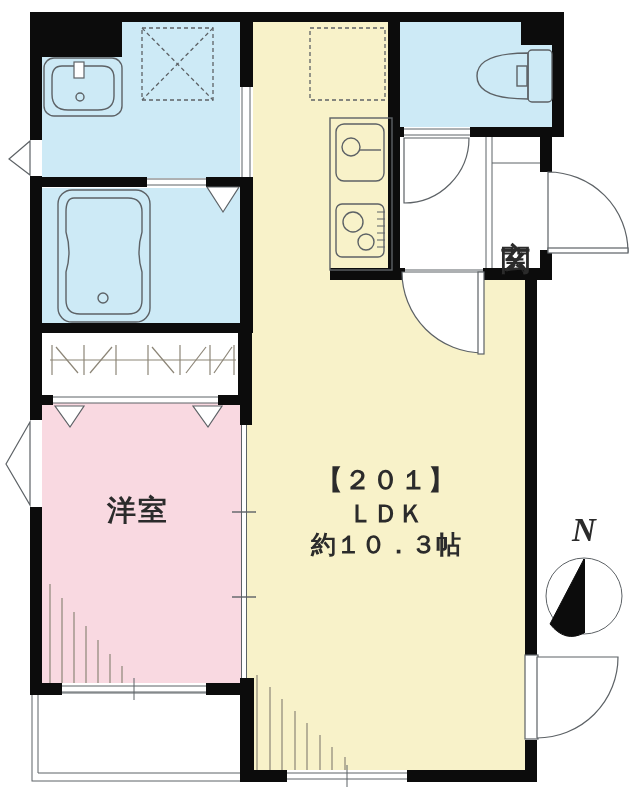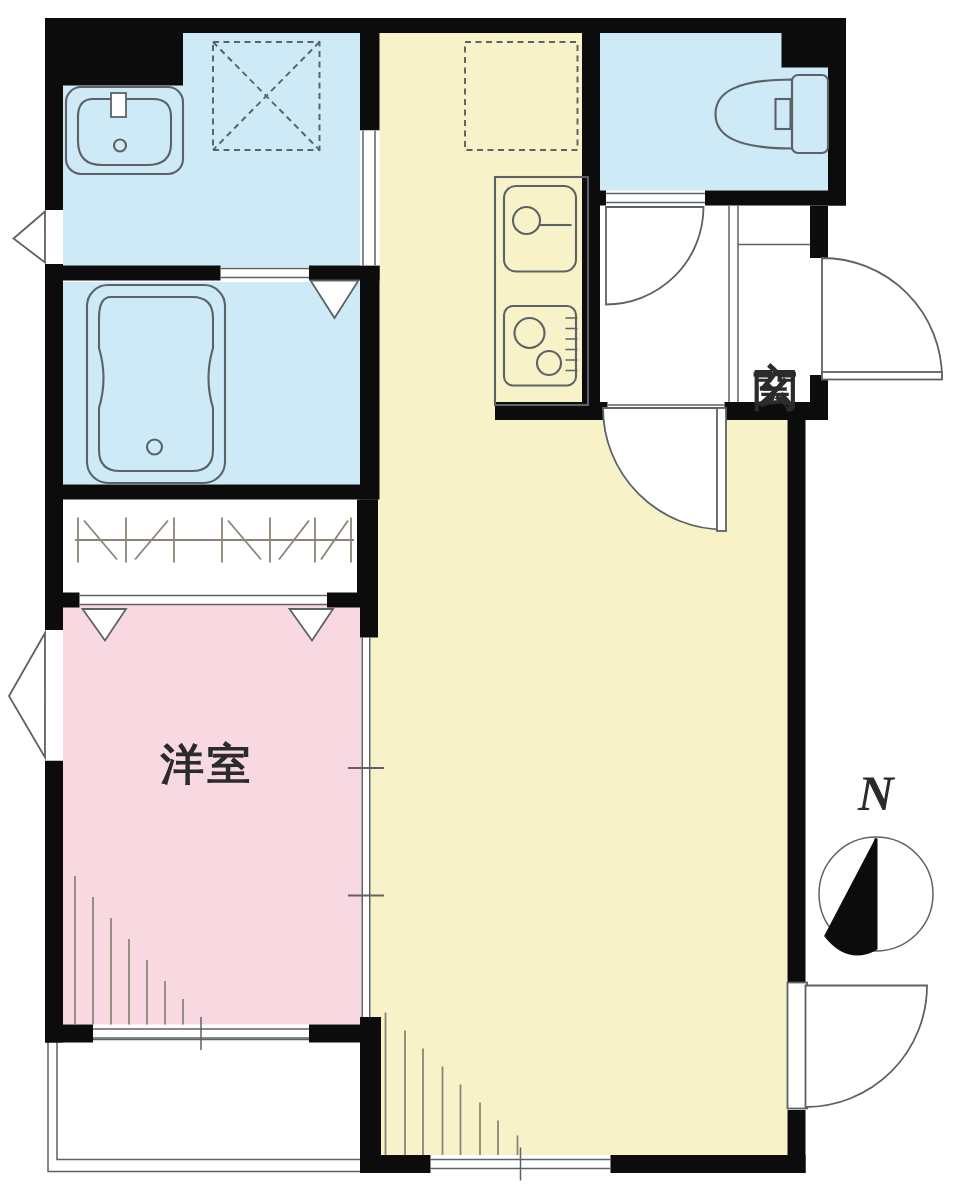--- a/index.html
+++ b/index.html
@@ -215,20 +215,25 @@
     <line x1="345" y1="757" x2="345" y2="770" class="hatch"></line>
   </g>
 
   <g>
     <circle cx="584" cy="596" r="38" class="lnthin"></circle>
     <line x1="584" y1="559" x2="584" y2="633" stroke="var(--wall,#0c0c0c)" stroke-width="2"></line>
     <path d="M584,559 L584,633 Q565,643 550,624 Z" class="needle"></path>
   </g>
 </svg>
 
+<div class="lbl lbl-ldk">
+  <div class="big">【２０１】</div>
+  <div>ＬＤＫ</div>
+  <div>約１０．３帖</div>
+</div>
 
 <div class="lbl lbl-west">
   <div class="big">洋室</div>
 </div>
 
 <div class="lbl lbl-genkan">玄関</div>
 
 <div class="lbl lbl-north">N</div>
 </div>
 

